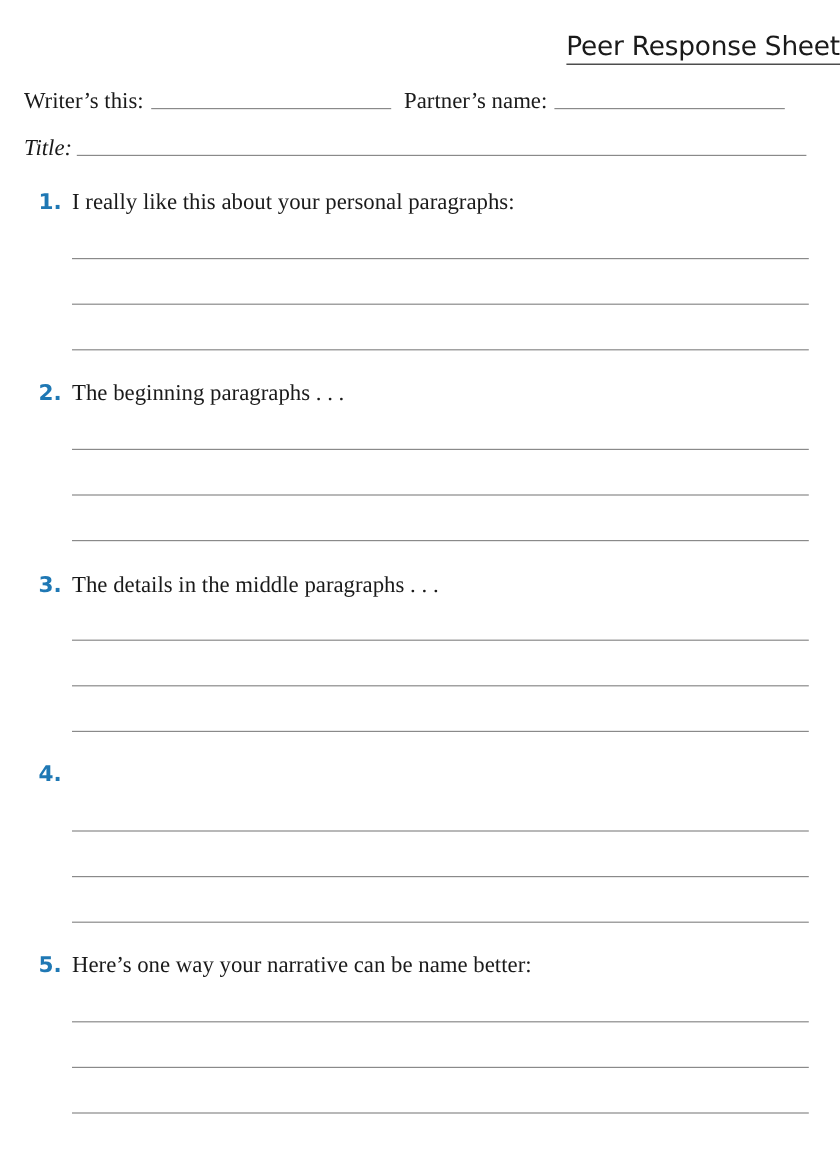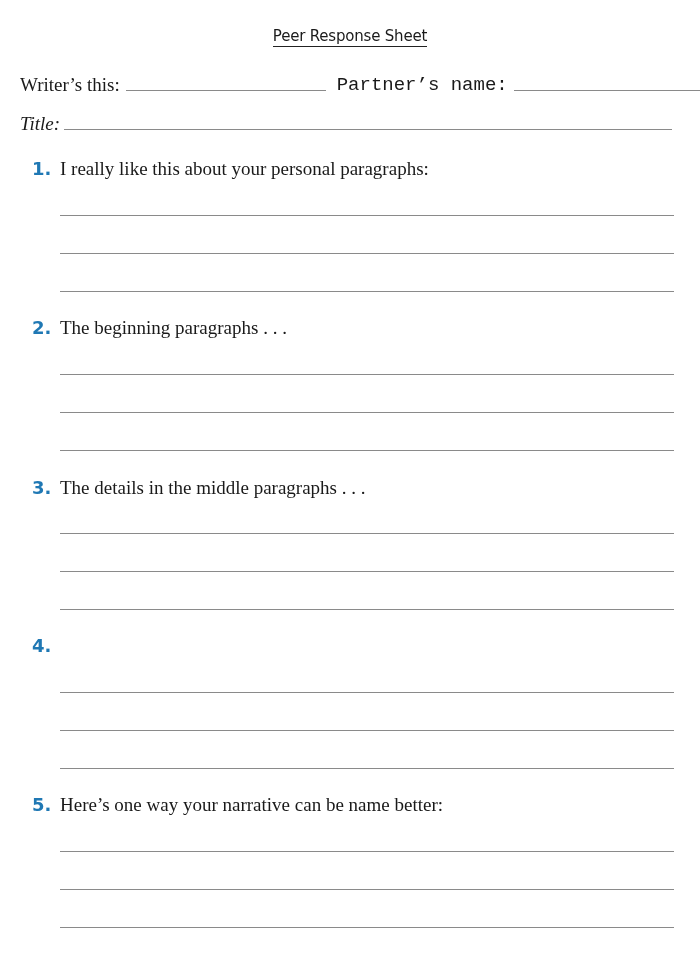--- a/index.html
+++ b/index.html
@@ -1,38 +1,38 @@
 <!DOCTYPE html>
 <html><head>
   <meta charset="utf-8">
   <style>
     html, body { margin: 0; padding: 0; background: #ffffff; }
     body { width: 700px; height: 961px; position: relative; overflow: hidden; color: #1a1a1a; }
     .title {
-      position: absolute; left: 0; top: 27px; width: 700px; text-align: center;
-      font-family: "DejaVu Sans", sans-serif; font-size: 15px; font-weight: 500; letter-spacing: -0.2px;
+      position: absolute; left: 0; top: 27px; width: 700px; text-align: right;
+      font-family: "DejaVu Sans", sans-serif; font-size: 22px; font-weight: 500; letter-spacing: -0.2px;
     }
     .title span { border-bottom: 1.5px solid #222; padding-bottom: 1px; }
     .serif { font-family: "Liberation Serif", serif; font-size: 19px; }
     .row { position: absolute; display: flex; align-items: flex-end; }
     .label { white-space: nowrap; }
     .blank { border-bottom: 1px solid #8a8a8a; height: 0; margin-bottom: 5px; }
     .question { position: absolute; left: 32px; display: flex; align-items: baseline; }
     .qnum { font-family: "DejaVu Sans", sans-serif; font-weight: bold; font-size: 18px; color: #1f78b4; width: 28px; }
     .line { position: absolute; left: 60px; width: 614px; border-top: 1px solid #8a8a8a; }
   </style>
 </head>
 <body>
 
 <div class="title"><span>Peer Response Sheet</span></div>
 
 <div class="row serif" style="left:20px; top:74px;">
   <span class="label">Writer’s this:</span>
   <div class="blank" style="width:200px; margin-left:6px;"></div>
-  <span class="label" style="margin-left:11px;font-family:Liberation Mono, monospace;">Partner’s name:</span>
+  <span class="label" style="margin-left:11px;">Partner’s name:</span>
   <div class="blank" style="width:192px; margin-left:6px;"></div>
 </div>
 
 <div class="row serif" style="left:20px; top:113px;font-style:italic;">
   <span class="label">Title:</span>
   <div class="blank" style="width:608px; margin-left:4px;"></div>
 </div>
 
 <div class="question serif" style="top:158px;">
   <span class="qnum">1.</span>

